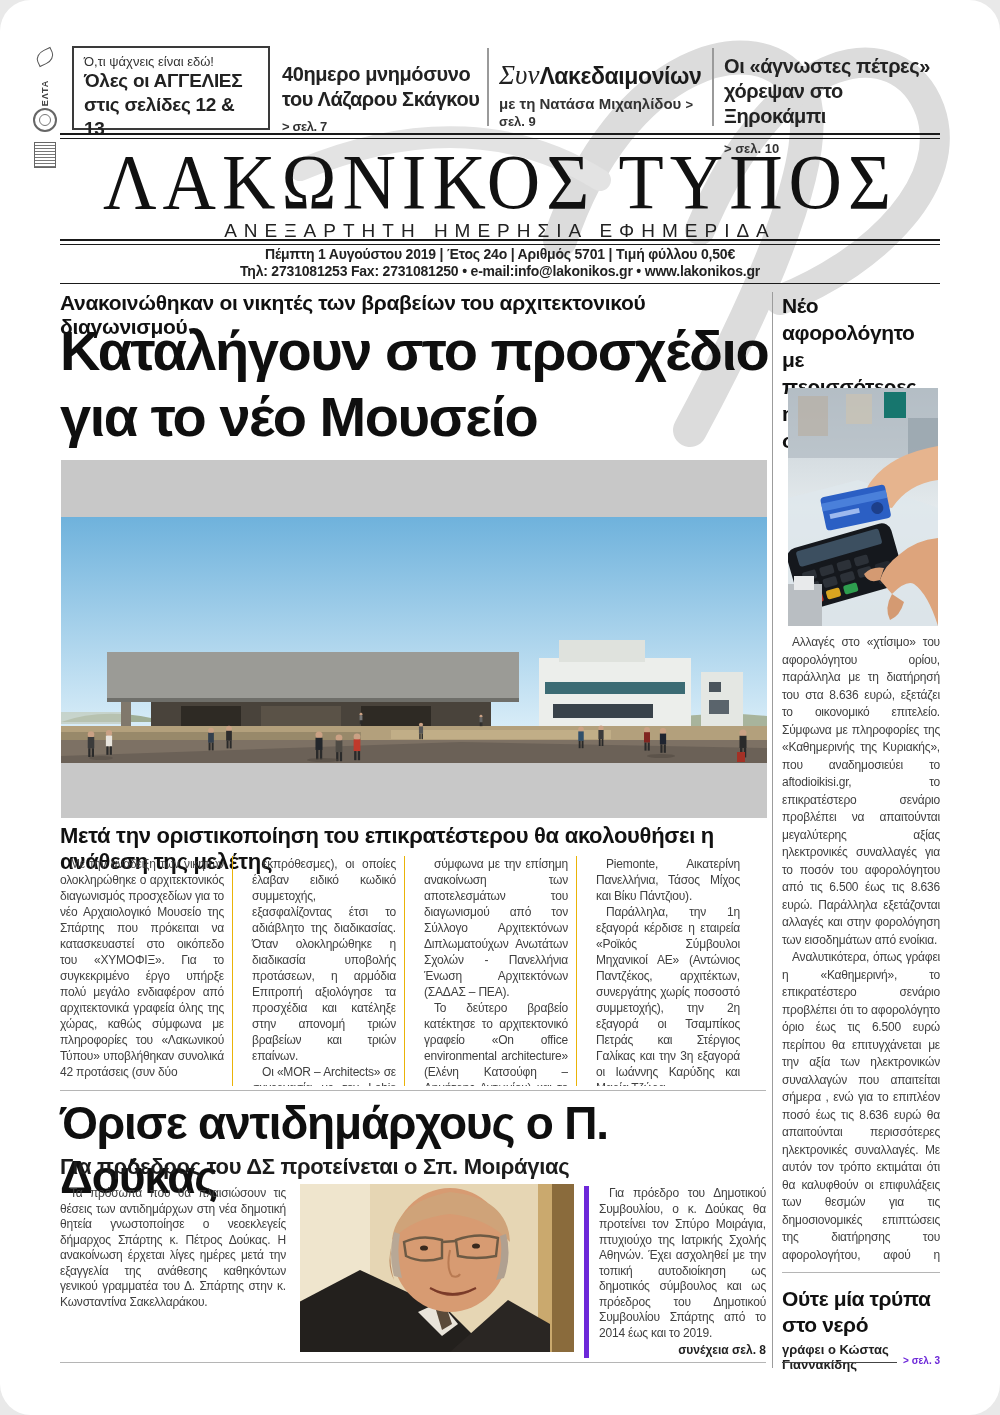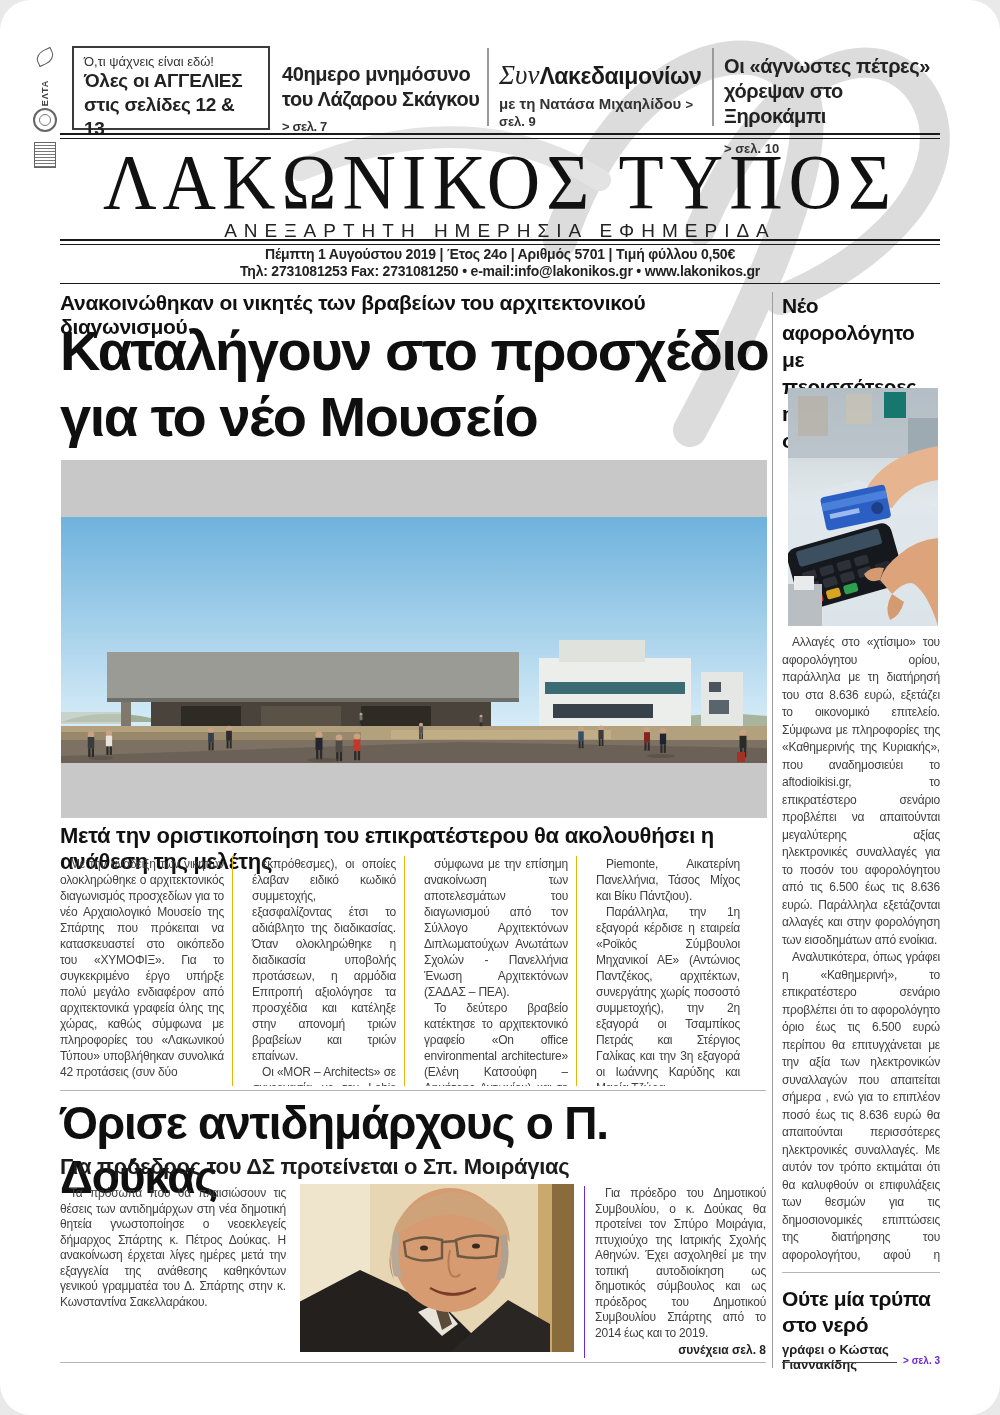--- a/index.html
+++ b/index.html
@@ -41,21 +41,21 @@
   .cols{left:60px;top:856px;width:708px;height:230px;display:flex;overflow:hidden;}
   .bodycol{width:164px;box-sizing:border-box;overflow:hidden;}
   .bodycol + .bodycol{border-left:1px solid #eab308;margin-left:8px;padding-left:19px;}
   .bodytext{font-size:12px;line-height:16px;color:#3f3f3f;text-align:justify;letter-spacing:-0.2px;}
   .bodytext p{margin:0;text-indent:10px;}
   .cont{font-size:12px;font-weight:bold;color:#222;text-align:right;margin-top:2px;}
   
   .headline2{left:60px;top:1096px;width:706px;font-size:46px;font-weight:bold;letter-spacing:-1.2px;color:#0f0f0f;}
   .subhead2{left:60px;top:1154px;width:706px;font-size:22px;font-weight:600;letter-spacing:-0.3px;color:#1c1c1c;}
   .a2left{left:60px;top:1186px;width:226px;height:170px;overflow:hidden;}
-  .a2right{left:584px;top:1186px;width:182px;height:172px;overflow:hidden;border-left:1px solid #6d28d9;padding-left:10px;box-sizing:border-box;}
+  .a2right{left:584px;top:1186px;width:182px;height:172px;overflow:hidden;border-left:5px solid #6d28d9;padding-left:10px;box-sizing:border-box;}
   .a2 .bodytext{font-size:12px;line-height:15.5px;}
   .photo-portrait{left:300px;top:1184px;width:274px;height:168px;}
   
   .divider-v{left:772px;top:292px;width:1px;height:1076px;background:#9c9c9c;}
   .sb-title{left:782px;top:292px;width:158px;font-size:21px;font-weight:bold;letter-spacing:-0.4px;line-height:27px;color:#111;}
   .photo-pos{left:788px;top:388px;width:150px;height:238px;}
   .sb-body{left:782px;top:634px;width:158px;height:632px;overflow:hidden;}
   .sb-body .bodytext{font-size:12px;line-height:17.5px;}
   .sb-rule{left:782px;top:1272px;width:158px;}
   .op-title{left:782px;top:1286px;width:158px;font-size:21px;font-weight:bold;letter-spacing:-0.4px;line-height:26px;color:#111;}

